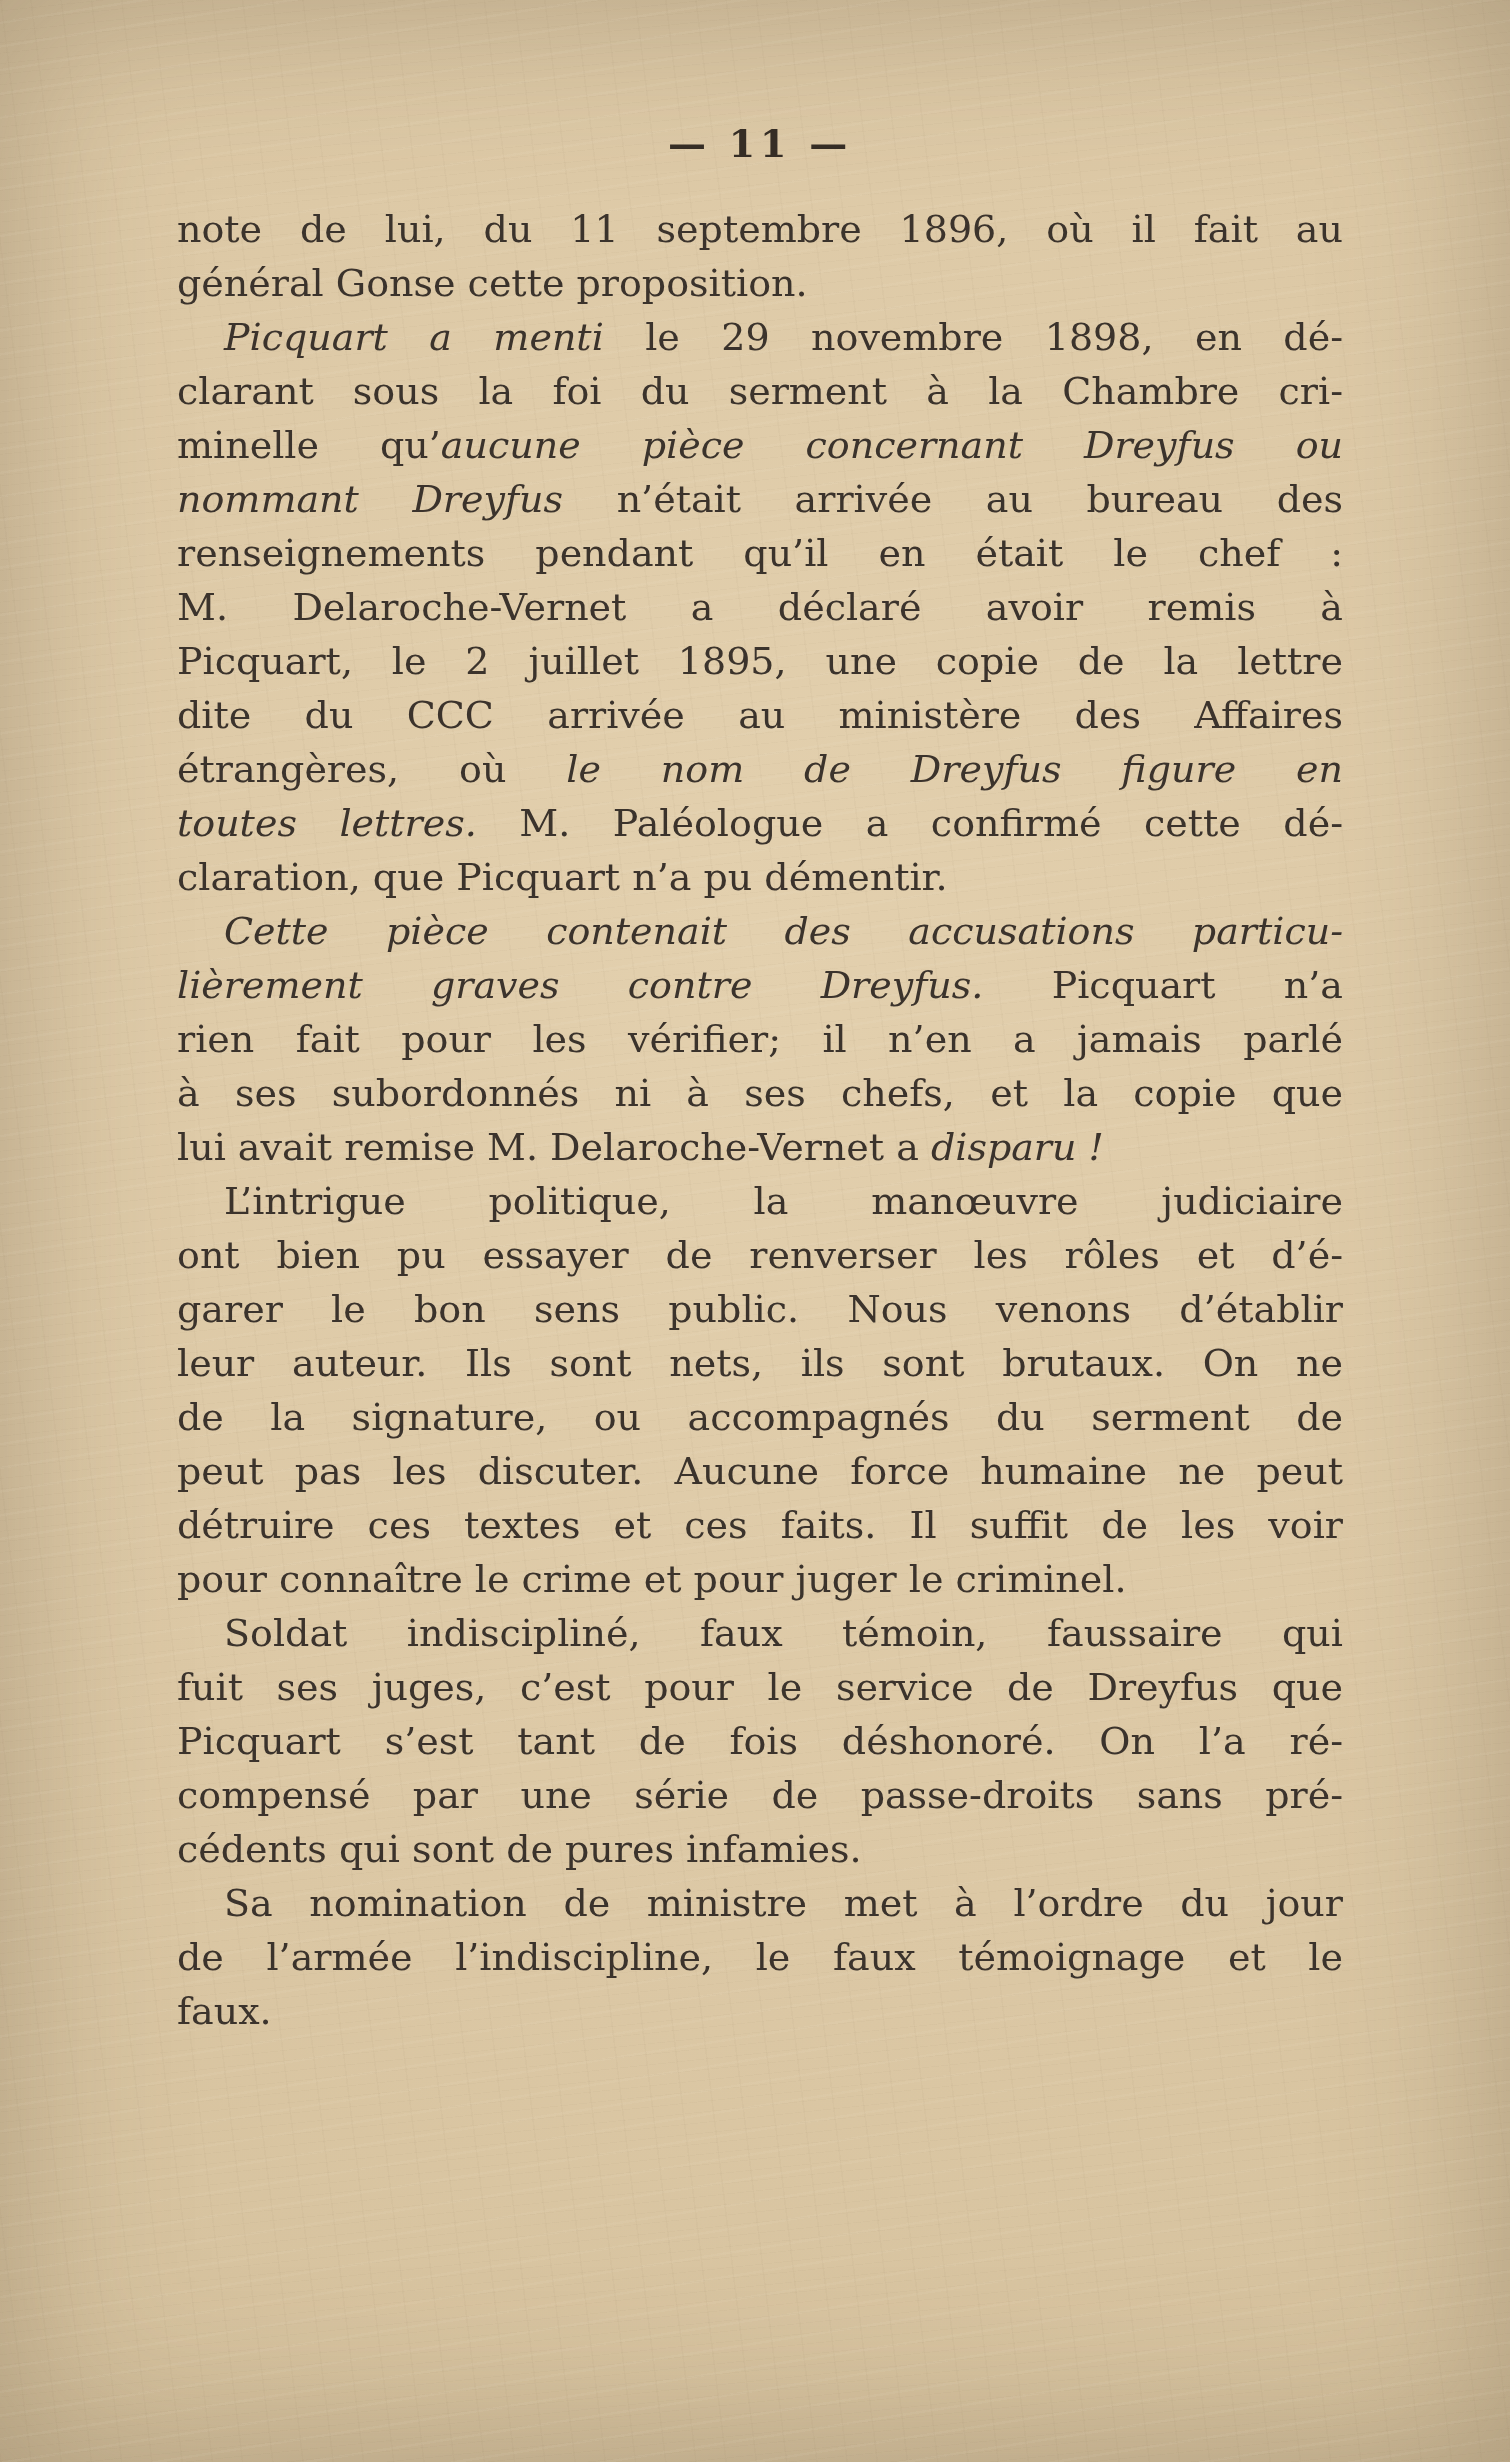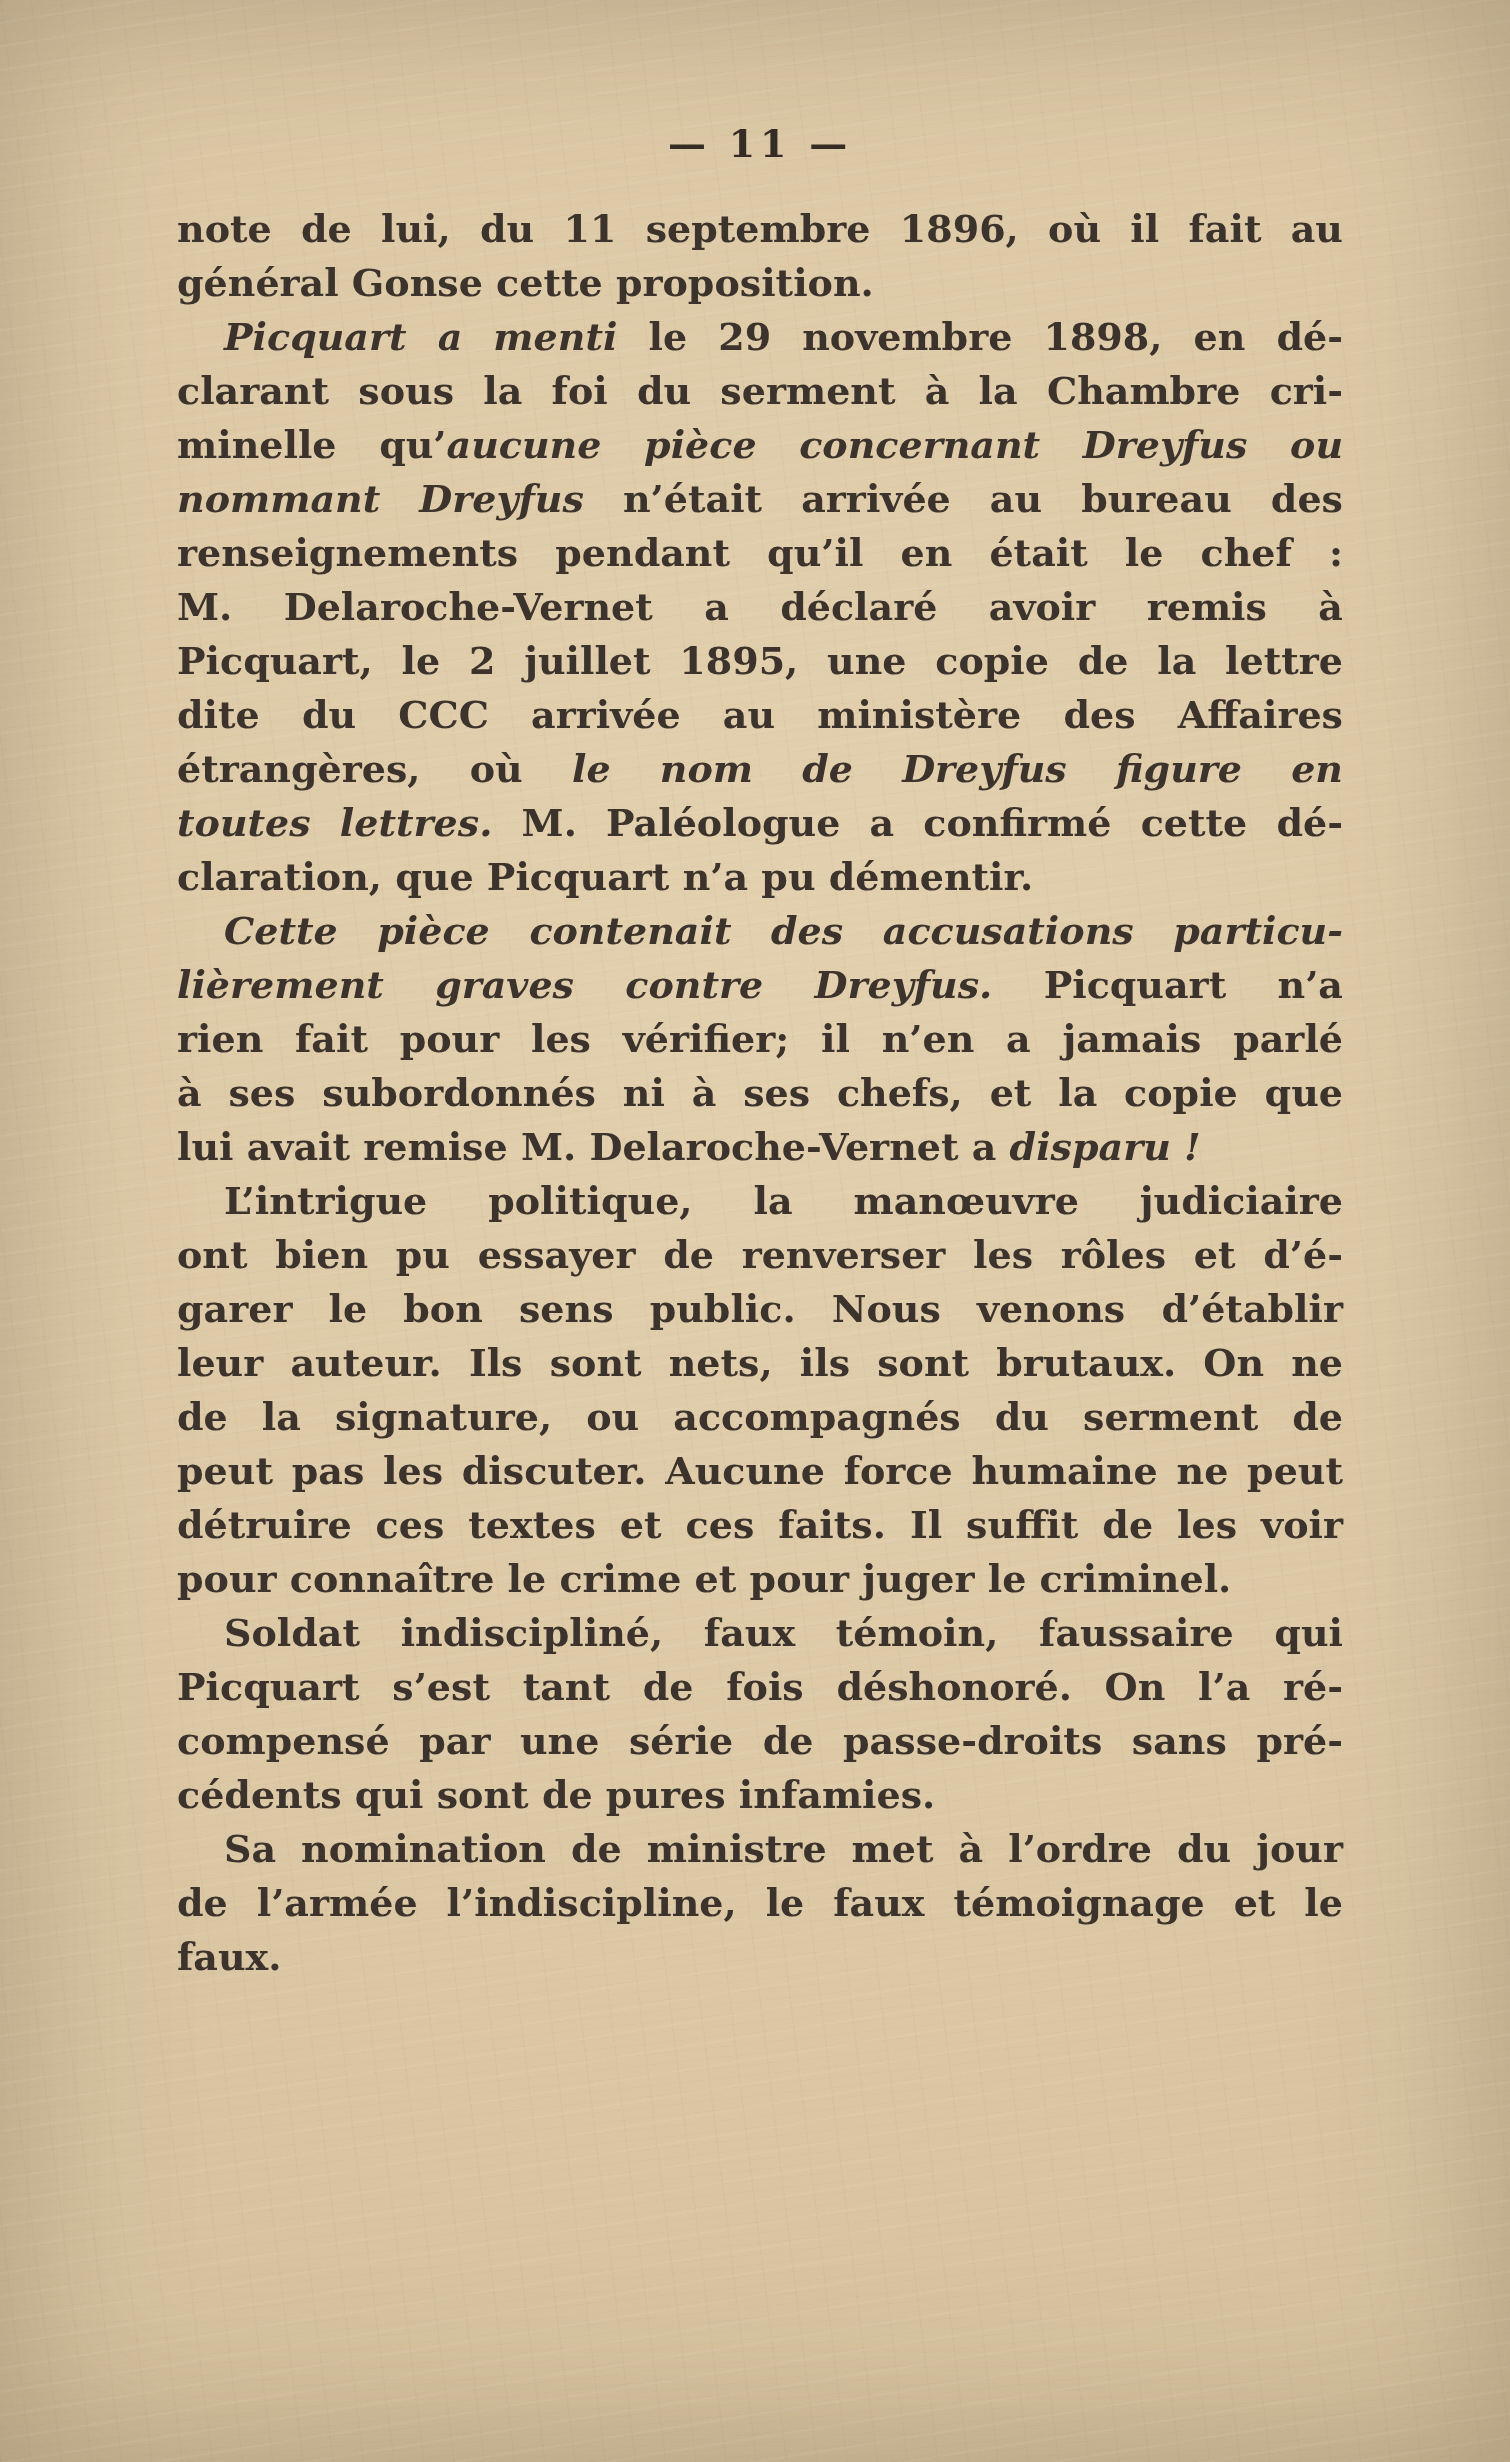--- a/index.html
+++ b/index.html
@@ -40,21 +40,20 @@
     font-weight: bold;
     letter-spacing: 4.8px;
     color: #352d25;
   }
   .text-block {
     position: absolute;
     top: 202px;
     left: 177px;
     width: 1166px;
     font-size: 38px;
-    font-weight: bold;
   }
   .para { margin: 0; }
   .line {
     height: 54px;
     line-height: 54px;
     text-align: justify;
     text-align-last: justify;
     white-space: nowrap; 
   }
   .line.last {
@@ -100,20 +99,21 @@
         <div class="line"><span>ont bien pu essayer de renverser les rôles et d’é-</span></div>
         <div class="line"><span>garer le bon sens public. Nous venons d’établir</span></div>
         <div class="line"><span>leur auteur. Ils sont nets, ils sont brutaux. On ne</span></div>
         <div class="line"><span>de la signature, ou accompagnés du serment de</span></div>
         <div class="line"><span>peut pas les discuter. Aucune force humaine ne peut</span></div>
         <div class="line"><span>détruire ces textes et ces faits. Il suffit de les voir</span></div>
         <div class="line last"><span>pour connaître le crime et pour juger le criminel.</span></div>
       </div>
       <div class="para">
         <div class="line indent"><span>Soldat indiscipliné, faux témoin, faussaire qui</span></div>
+        <div class="line"><span>fuit ses juges, c’est pour le service de Dreyfus que</span></div>
         <div class="line"><span>Picquart s’est tant de fois déshonoré. On l’a ré-</span></div>
         <div class="line"><span>compensé par une série de passe-droits sans pré-</span></div>
         <div class="line last"><span>cédents qui sont de pures infamies.</span></div>
       </div>
       <div class="para">
         <div class="line indent"><span>Sa nomination de ministre met à l’ordre du jour</span></div>
         <div class="line"><span>de l’armée l’indiscipline, le faux témoignage et le</span></div>
         <div class="line last"><span>faux.</span></div>
       </div>
     </div>

